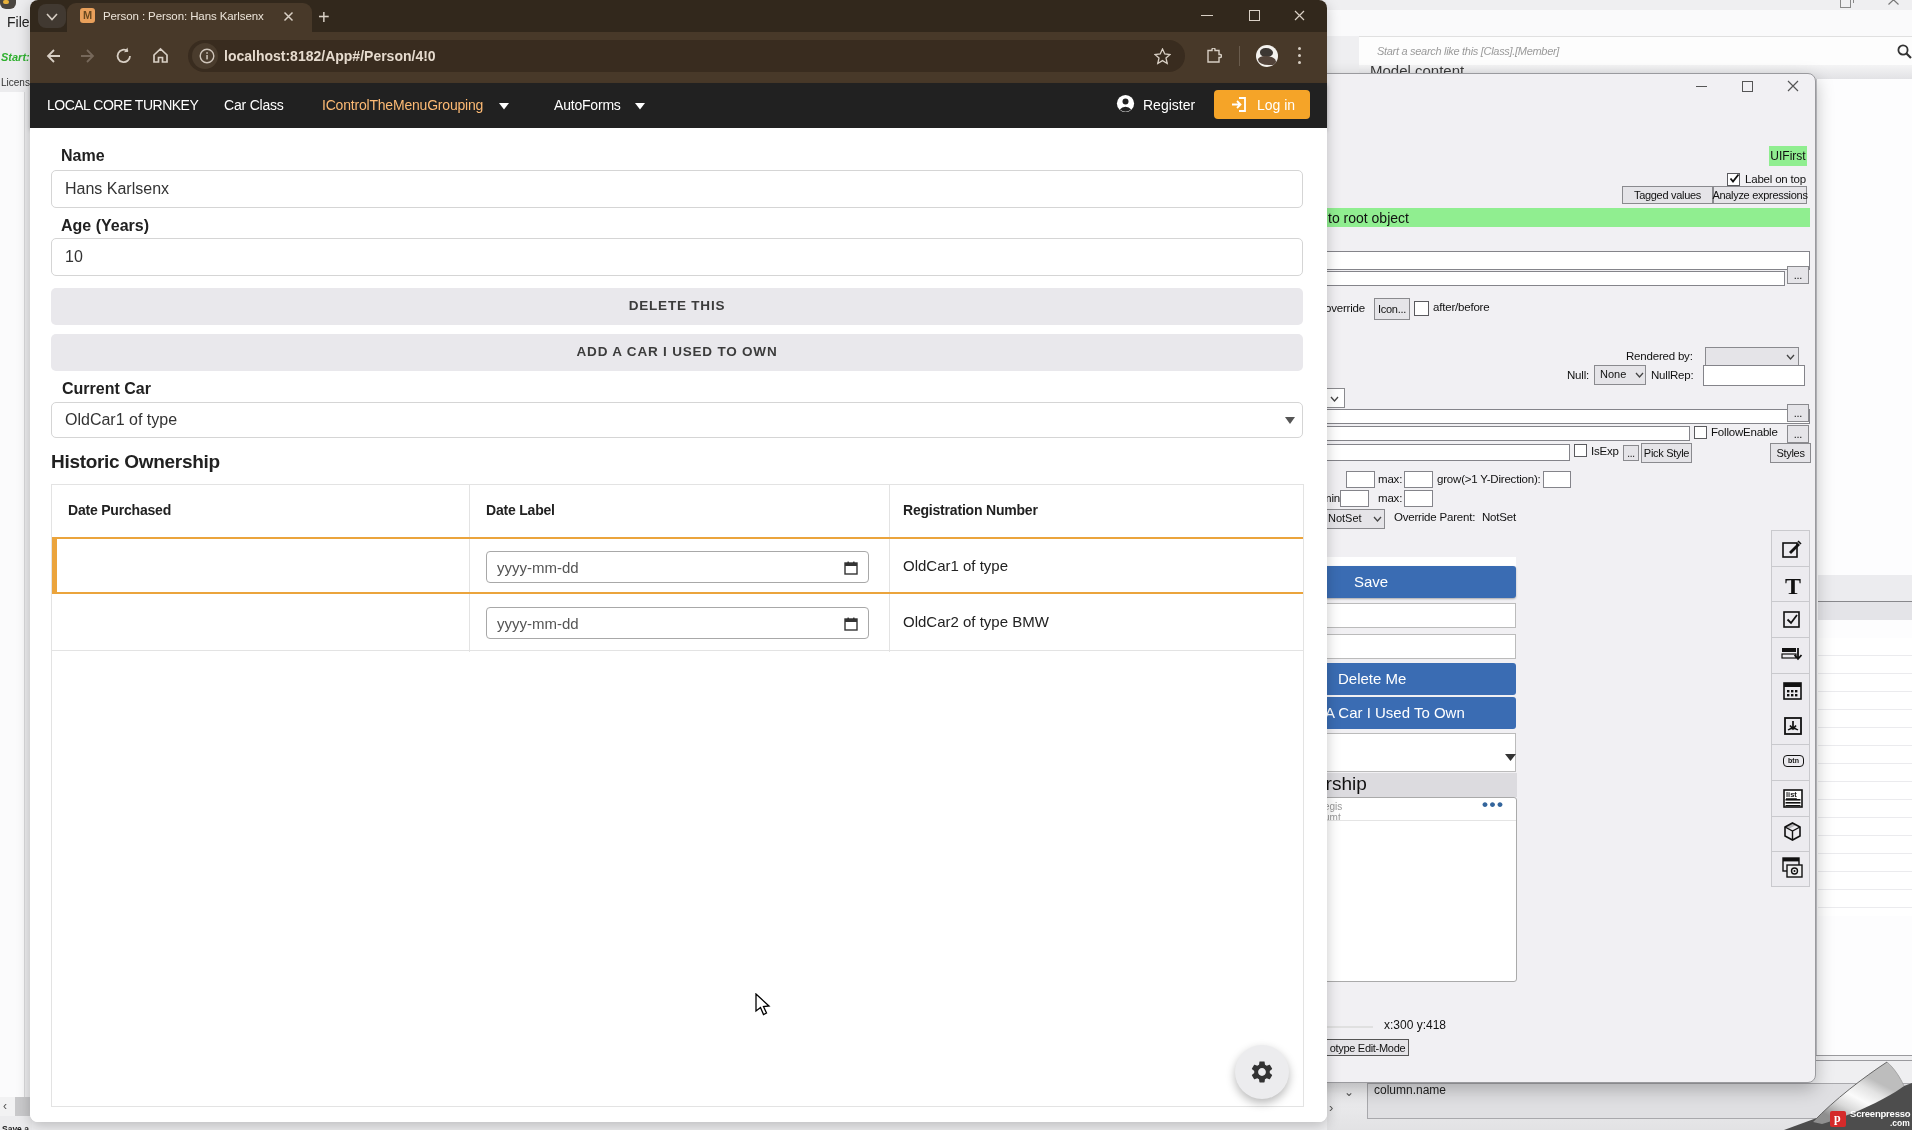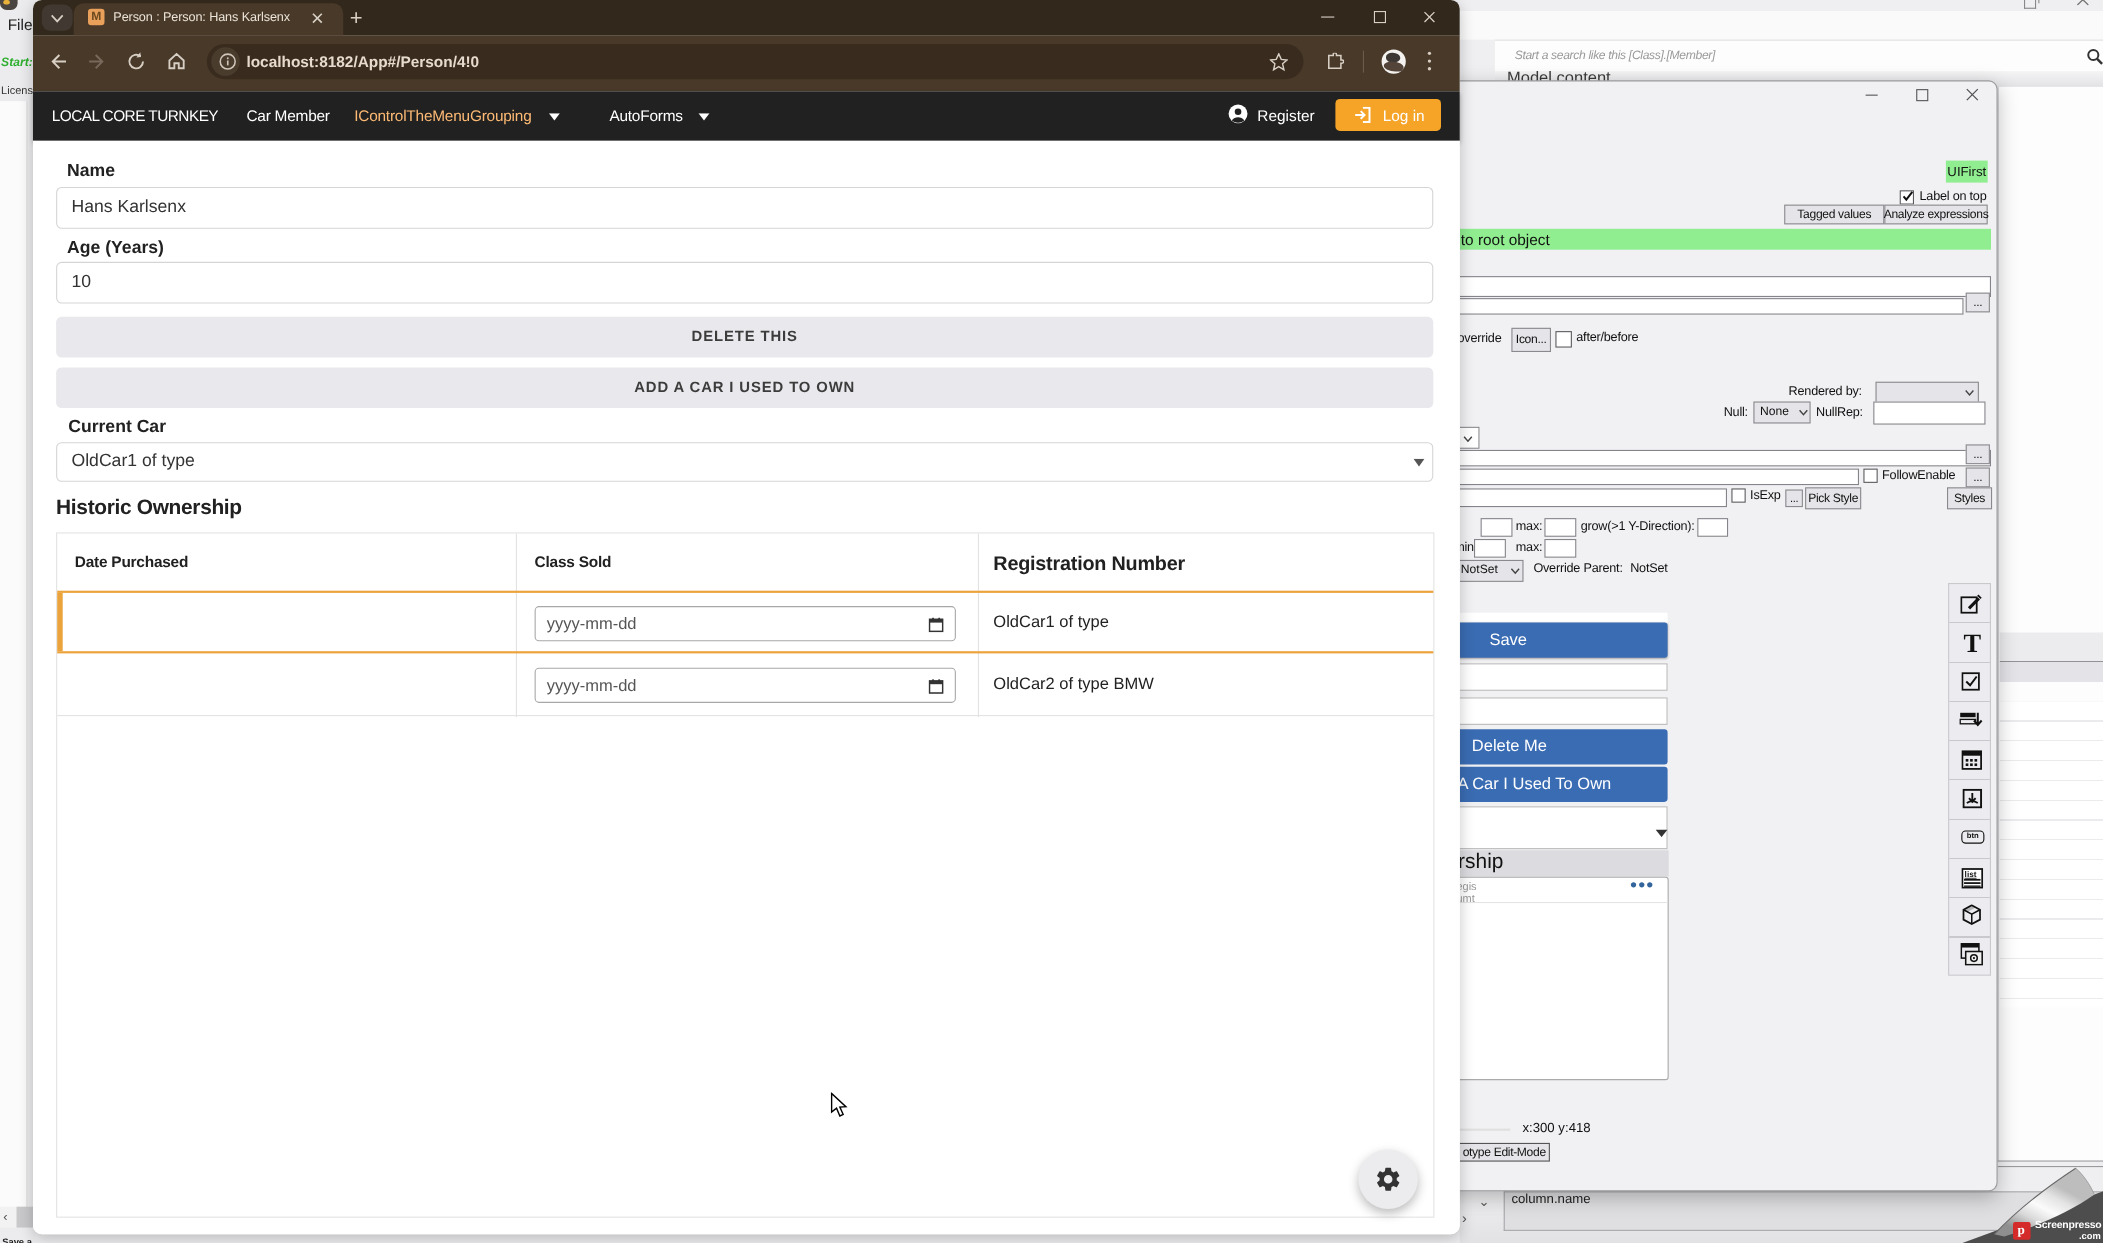--- a/index.html
+++ b/index.html
@@ -305,21 +305,21 @@
      <div style="position:absolute;left:2px;top:11px;width:18px;height:9px;background:#53443a;border-radius:40% 60% 20% 60%;"></div>
   </div>
   <div class="abs" style="left:1268px;top:45px;width:4px;height:22px;">
     <div style="position:absolute;top:2px;width:3.4px;height:3.4px;border-radius:50%;background:#d8cfc4;"></div>
     <div style="position:absolute;top:9px;width:3.4px;height:3.4px;border-radius:50%;background:#d8cfc4;"></div>
     <div style="position:absolute;top:16px;width:3.4px;height:3.4px;border-radius:50%;background:#d8cfc4;"></div>
   </div>
 
   <div class="abs" style="left:0;top:83px;width:1297px;height:45px;background:#212121;box-shadow:0 2px 4px rgba(0,0,0,.25);">
     <div class="abs" style="left:17px;top:14px;font-size:14px;font-weight:500;color:#fff;letter-spacing:-0.5px;">LOCAL CORE TURNKEY</div>
-    <div class="abs" style="left:194px;top:14px;font-size:14px;font-weight:500;color:#fff;letter-spacing:-0.2px;">Car Member</div>
+    <div class="abs" style="left:194px;top:14px;font-size:14px;font-weight:500;color:#fff;letter-spacing:-0.2px;">Car Class</div>
     <div class="abs" style="left:292px;top:14px;font-size:14px;font-weight:500;color:#fdba74;letter-spacing:-0.2px;">IControlTheMenuGrouping</div>
     <svg class="abs" style="left:468px;top:20px;" width="12" height="7" viewBox="0 0 12 7">
         <path d="M1 0 L11 0 L6 6.5 Z" fill="#fff"></path>
       </svg>
     <div class="abs" style="left:524px;top:14px;font-size:14px;font-weight:500;color:#fff;letter-spacing:-0.2px;">AutoForms</div>
     <svg class="abs" style="left:604px;top:20px;" width="12" height="7" viewBox="0 0 12 7">
         <path d="M1 0 L11 0 L6 6.5 Z" fill="#fff"></path>
       </svg>
     <svg class="abs" style="left:1086px;top:11px;" width="19" height="19" viewBox="0 0 19 19">
         <circle cx="9.5" cy="9.5" r="8.6" fill="#fff"></circle>
@@ -357,22 +357,22 @@
       <svg class="abs" style="left:1232px;top:14px;" width="12" height="8" viewBox="0 0 12 8">
           <path d="M1 0 L11 0 L6 7 Z" fill="#555"></path>
         </svg>
     </div>
     <div class="abs" style="left:21px;top:323px;font-size:19px;font-weight:bold;letter-spacing:-0.3px;color:#212121;">Historic Ownership</div>
 
     <div class="abs" style="left:21px;top:356px;width:1253px;height:623px;border:1px solid #e3e3e3;">
       <div class="abs" style="left:417px;top:0;width:1px;height:167px;background:#e3e3e3;"></div>
       <div class="abs" style="left:837px;top:0;width:1px;height:167px;background:#e3e3e3;"></div>
       <div class="abs" style="left:16px;top:17px;font-size:14px;font-weight:bold;letter-spacing:-0.2px;color:#212121;">Date Purchased</div>
-      <div class="abs" style="left:434px;top:17px;font-size:14px;font-weight:bold;letter-spacing:-0.2px;color:#212121;">Class Sold</div>
-      <div class="abs" style="left:851px;top:17px;font-size:18px;font-weight:bold;letter-spacing:-0.2px;color:#212121;">Registration Number</div>
+      <div class="abs" style="left:434px;top:17px;font-size:14px;font-weight:bold;letter-spacing:-0.2px;color:#212121;">Date Label</div>
+      <div class="abs" style="left:851px;top:17px;font-size:14px;font-weight:bold;letter-spacing:-0.2px;color:#212121;">Registration Number</div>
 
       <div class="abs" style="left:0;top:52px;width:1251px;height:57px;border-top:2px solid #eba43c;border-bottom:2px solid #eba43c;">
         <div class="abs" style="left:0;top:0;width:5px;height:53px;background:#eba43c;"></div>
         <div class="abs" style="left:434px;top:12px;width:383px;height:32px;border:1px solid #a8a8a8;border-radius:4px;background:#fff;">
           <div class="abs" style="left:10px;top:7px;font-size:15px;color:#555;">yyyy-mm-dd</div>
           <svg class="abs" style="left:357px;top:9px;" width="14" height="14" viewBox="0 0 14 14">
               <rect x="1" y="2" width="12" height="11" fill="none" stroke="#333" stroke-width="1.4"></rect>
               <rect x="1" y="2" width="12" height="3" fill="#333"></rect>
               <rect x="3.4" y="0.6" width="1.6" height="2.6" fill="#333"></rect>
               <rect x="9" y="0.6" width="1.6" height="2.6" fill="#333"></rect>

